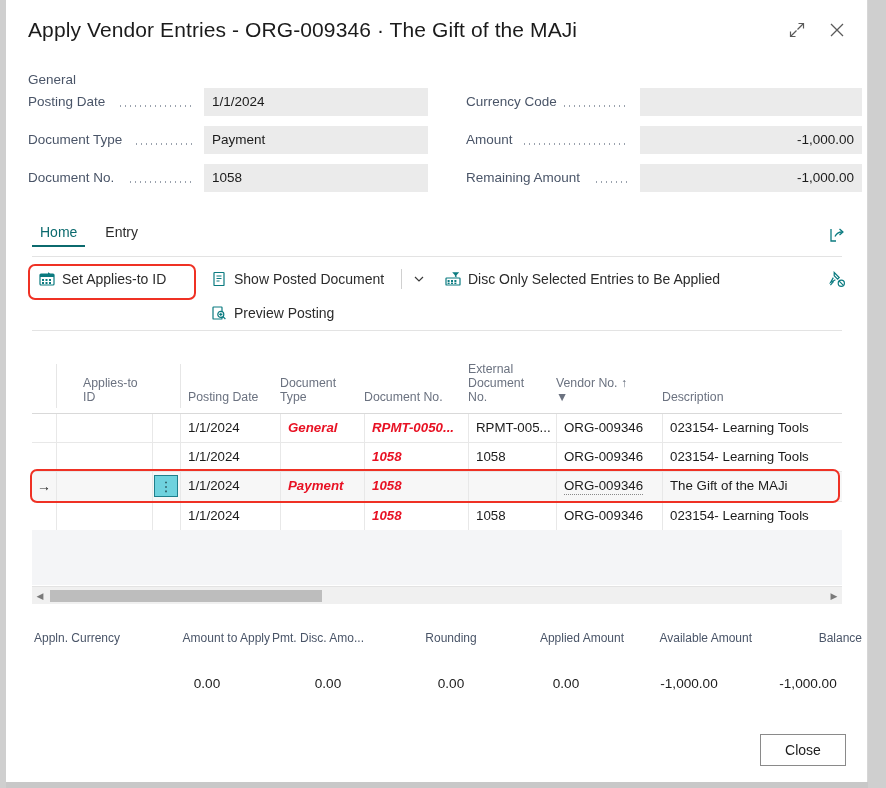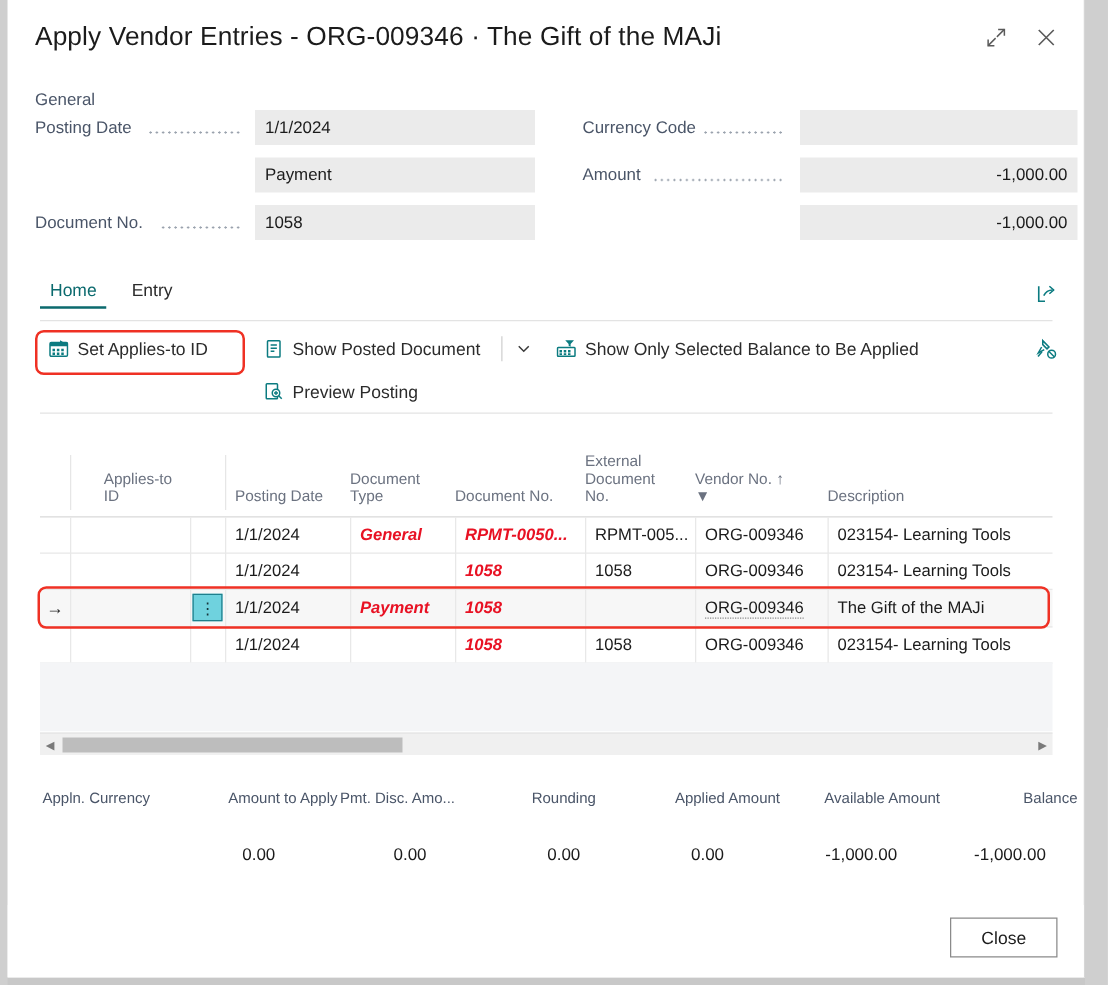--- a/index.html
+++ b/index.html
@@ -247,36 +247,44 @@
         <div class="finput" style="left:198px; width:224px;">1/1/2024</div>
 
         <div class="fcell" style="left:460px; width:170px;">
           <span class="flabel">Currency Code</span>
           <span class="leader" style="left:96px; right:8px;"></span>
         </div>
         <div class="finput right" style="left:634px; width:222px;"></div>
       </div>
 
       <div class="frow">
+        <div class="fcell" style="left:22px; width:170px;">
+          <span class="flabel">Document Type</span>
+          <span class="leader" style="left:106px; right:6px;"></span>
+        </div>
         <div class="finput" style="left:198px; width:224px;">Payment</div>
 
         <div class="fcell" style="left:460px; width:170px;">
           <span class="flabel">Amount</span>
           <span class="leader" style="left:56px; right:8px;"></span>
         </div>
         <div class="finput right" style="left:634px; width:222px;">-1,000.00</div>
       </div>
 
       <div class="frow">
         <div class="fcell" style="left:22px; width:170px;">
           <span class="flabel">Document No.</span>
           <span class="leader" style="left:100px; right:6px;"></span>
         </div>
         <div class="finput" style="left:198px; width:224px;">1058</div>
 
+        <div class="fcell" style="left:460px; width:170px;">
+          <span class="flabel">Remaining Amount</span>
+          <span class="leader" style="left:128px; right:8px;"></span>
+        </div>
         <div class="finput right" style="left:634px; width:222px;">-1,000.00</div>
       </div>
     </div>
 
     <div class="ribbon">
       <div class="tabs">
         <div class="tab active">Home</div>
         <div class="tab">Entry</div>
         <div class="share-btn">
           <svg width="18" height="18" viewBox="0 0 18 18" fill="none" stroke="currentColor" stroke-width="1.3">
@@ -329,21 +337,21 @@
               <rect x="1" y="7" width="14" height="7" rx="0.6" fill="none" stroke="currentColor" stroke-width="1.2"></rect>
               <rect x="2.6" y="9" width="2" height="2"></rect>
                 <rect x="6" y="9" width="2" height="2"></rect>
               <rect x="9.4" y="9" width="2" height="2"></rect>
                 <rect x="2.6" y="11.6" width="2" height="1.4"></rect>
               <rect x="6" y="11.6" width="2" height="1.4"></rect>
                 <rect x="9.4" y="11.6" width="2" height="1.4"></rect>
               <path d="M7.2 1.2h7l-2.7 3v2.2l-1.6 -0.8V4.2z"></path>
             </svg>
           </span>
-          <span>Show Only Selected Balance to Be Applied</span>
+          <span>Disc Only Selected Entries to Be Applied</span>
         </div>
       </div>
 
       <div class="cmdrow">
 
         <div class="cmd" style="left:172px;">
           <span class="cmdicon">
             <svg width="16" height="16" viewBox="0 0 16 16" fill="none" stroke="currentColor" stroke-width="1.2">
               <rect x="2" y="2" width="9" height="12" rx="0.6"></rect>
               <circle cx="9.8" cy="9.4" r="3" fill="#fff"></circle>

